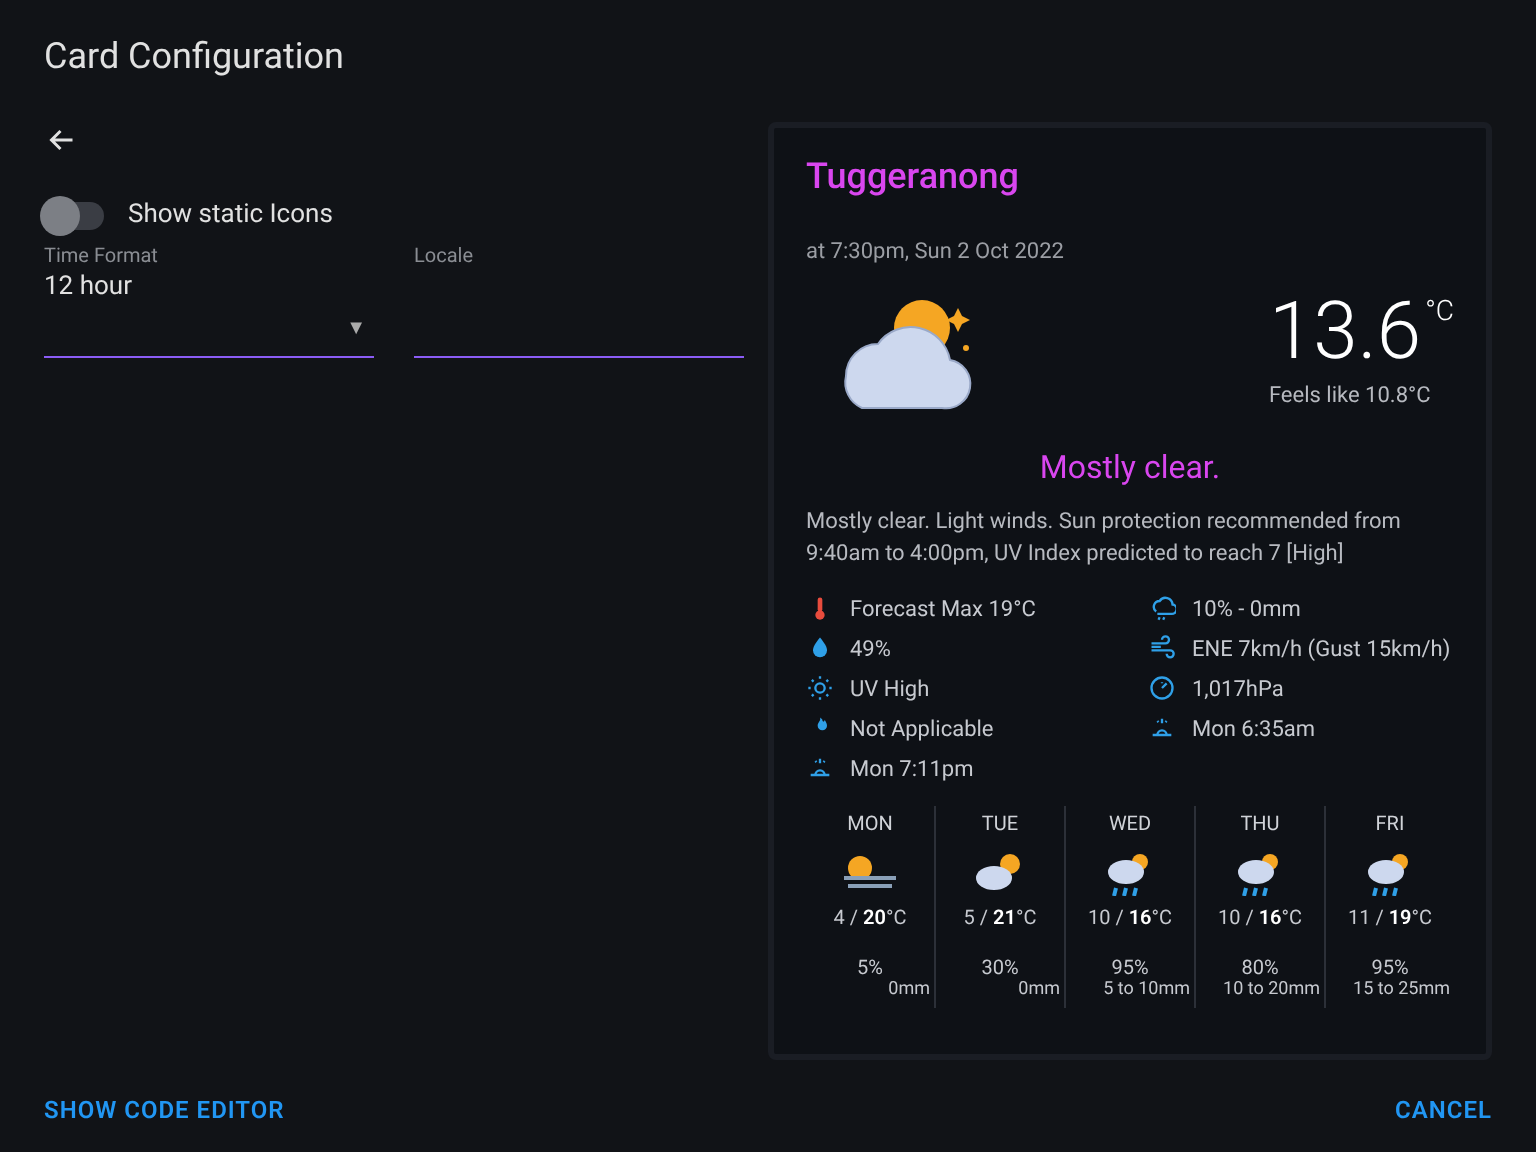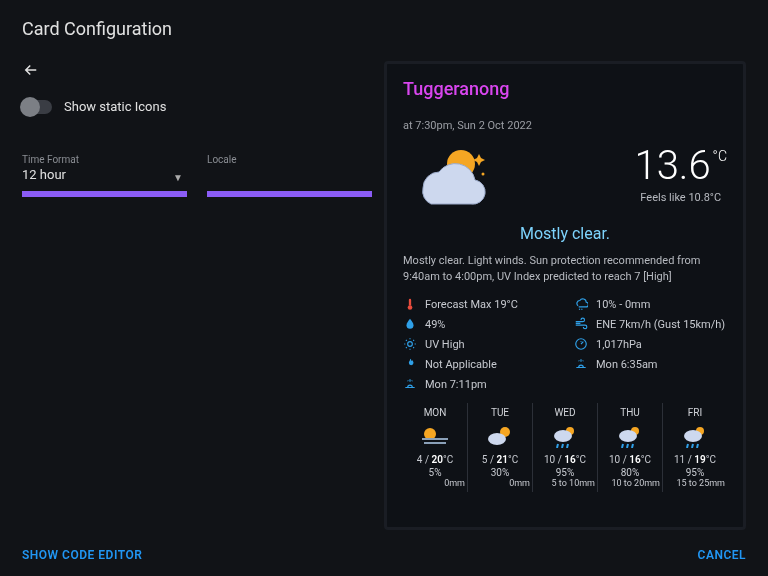--- a/index.html
+++ b/index.html
@@ -10,60 +10,60 @@
     width: 768px;
     height: 576px;
     overflow: hidden;
     font-size: 13px;
   }
   .page { padding: 18px 22px 14px; display: flex; flex-direction: column; height: 100%; }
   .title { font-size: 18px; font-weight: 400; margin-bottom: 22px; }
   .columns { display: flex; gap: 12px; flex: 1; }
   .left { width: 350px; }
   .back { font-size: 18px; color: #e1e1e1; margin-bottom: 16px; cursor: pointer; }
-  .toggle-row { display: flex; align-items: center; gap: 12px; margin-bottom: 40px; }
+  .toggle-row { display: flex; align-items: center; gap: 12px; margin-bottom: 8px; }
   .toggle {
     width: 30px; height: 14px; background: #3a3d44; border-radius: 8px; position: relative; cursor: pointer;
   }
   .toggle::after {
     content: ""; position: absolute; left: -2px; top: -3px; width: 20px; height: 20px;
     background: #7c7f85; border-radius: 50%;
   }
   .fields { display: flex; gap: 20px; }
-  .field { flex: 1; border-bottom: 6px solid #8b5cf6; padding-bottom: 6px; position: relative; }
+  .field { flex: 1; border-bottom: 1px solid #8b5cf6; padding-bottom: 24px; position: relative; }
   .field-label { font-size: 10px; color: #8a8d93; margin-bottom: 2px; }
   .field-value { font-size: 13px; color: #e1e1e1; min-height: 18px; }
   .dropdown-arrow { position: absolute; right: 4px; bottom: 8px; font-size: 10px; color: #aaa; }
   .preview {
     flex: 1; background: #0e1116; border: 3px solid #1a1d24; border-radius: 4px;
     padding: 14px 16px; color: #d0d3d8;
   }
   .loc { font-size: 18px; font-weight: 500; color: #d946ef; }
   .loc-time { font-size: 11px; color: #9b9ea4; margin-top: 20px; }
   .hero { display: flex; justify-content: space-between; align-items: center; margin-top: 6px; }
   .hero-icon { width: 90px; height: 70px; display: flex; align-items: center; justify-content: center; }
-  .temp-box { text-align: center; }
+  .temp-box { text-align: left; }
   .temp { font-size: 40px; font-weight: 300; color: #fff; display: inline-flex; align-items: flex-start; }
   .temp-unit { font-size: 14px; margin-top: 6px; margin-left: 2px; }
   .feels { font-size: 11px; color: #b7bac0; margin-top: 2px; }
-  .cond { text-align: center; font-size: 16px; color: #7dd3fc; margin: 16px 0 10px; }
+  .cond { text-align: center; font-size: 16px; color: #d946ef; margin: 16px 0 10px; }
   .desc { font-size: 11px; color: #b7bac0; line-height: 1.45; margin-bottom: 12px; }
   .stats { display: grid; grid-template-columns: 1fr 1fr; column-gap: 18px; row-gap: 6px; font-size: 11px; margin-bottom: 12px; }
   .stat { display: flex; align-items: flex-end; gap: 8px; color: #c7cad0; }
   .stat-icon { width: 14px; height: 14px; color: #2fa0e8; flex-shrink: 0; display: flex; align-items: center; justify-content: center; }
   .stat-icon svg { width: 14px; height: 14px; }
   .forecast { display: flex; }
   .day {
     flex: 1; text-align: center; padding: 4px 2px; border-right: 1px solid #2c3038;
     font-size: 10px; color: #c7cad0;
   }
   .day:last-child { border-right: none; }
   .day-name { font-size: 10px; margin-bottom: 4px; color: #d0d3d8; }
   .day-icon { height: 28px; display: flex; align-items: center; justify-content: center; margin-bottom: 4px; }
-  .day-temp { font-size: 10px; margin-bottom: 2px; }
+  .day-temp { font-size: 10px; margin-bottom: 14px; }
   .day-temp .hi { color: #fff; font-weight: 600; }
   .day-pct { font-size: 10px; }
   .day-rain { font-size: 9px; text-align: right; }
   .footer { display: flex; justify-content: space-between; align-items: center; padding-top: 18px; gap: 39px; }
   .link-btn { color: #2196f3; font-size: 12px; font-weight: 600; letter-spacing: 0.5px; cursor: pointer; }
 </style>
 </head>
 <body>
 
 <div class="page">

